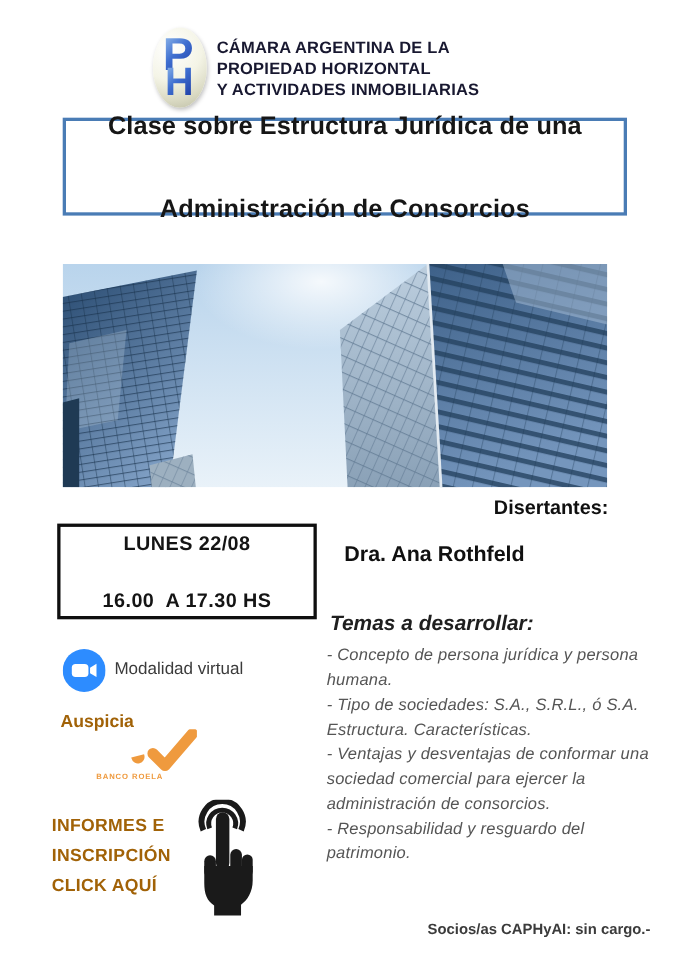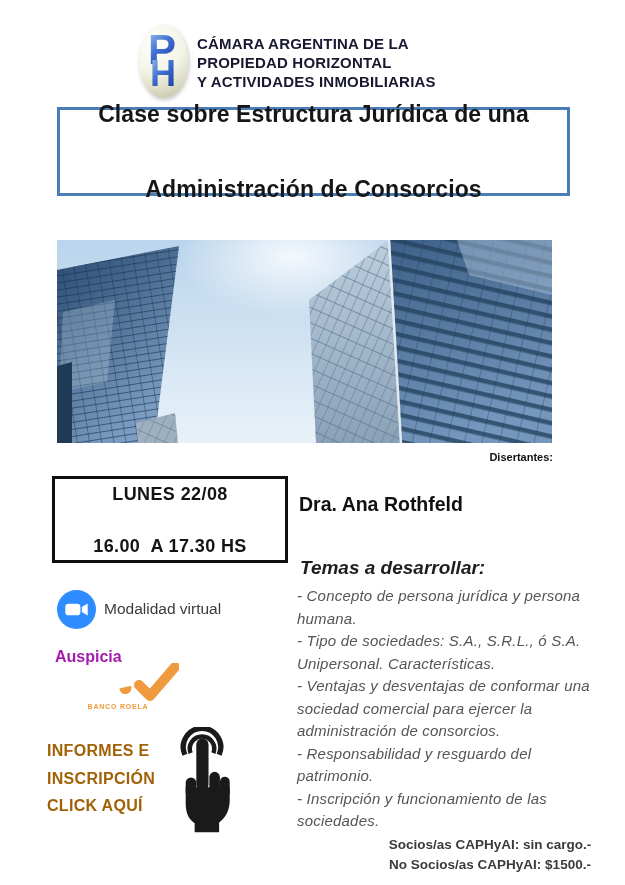--- a/index.html
+++ b/index.html
@@ -43,32 +43,32 @@
     letter-spacing: 0.1px;
   }
 
   
   .hero { position: absolute; left: 57px; top: 240px; width: 495px; height: 203px; }
   .hero svg { display: block; width: 100%; height: 100%; }
 
   
   .disertantes {
     position: absolute; top: 451px; right: 72px;
-    font-size: 11px; font-weight: bold; color: #101010;
+    font-size: 18px; font-weight: bold; color: #101010;
   }
   .date-box {
     position: absolute; left: 52px; top: 476px; width: 236px; height: 87px;
     border: 3.5px solid #0f0f0f;
     display: flex; flex-direction: column; justify-content: center; align-items: center; gap: 24px;
   }
   .date-box div {
     font-size: 18px; font-weight: bold; line-height: 28px; color: #141414;
     letter-spacing: 0.4px; white-space: pre-wrap;
   }
-  .speakers { position: absolute; left: 299px; top: 489px; }
+  .speakers { position: absolute; left: 313px; top: 489px; }
   .speakers div {
     font-size: 19.5px; font-weight: bold; line-height: 31px; color: #101010;
   }
 
   
   .temas-heading {
     position: absolute; left: 300px; top: 557px; width: 300px;
     font-size: 19px; font-weight: bold; font-style: italic;
     color: #1f1f1f;
   }
@@ -80,21 +80,21 @@
 
   
   .modality { position: absolute; left: 57px; top: 590px; }
   .zoom-icon { position: absolute; left: 0; top: 0; width: 39px; height: 39px; display: block; }
   .modality-label {
     position: absolute; left: 47px; top: 10px; width: 180px;
     font-size: 15.5px; color: #3b3b3b;
   }
   .auspicia {
     position: absolute; left: 55px; top: 648px;
-    font-size: 16px; font-weight: bold; color: #a21caf;
+    font-size: 16px; font-weight: bold; color: #a16207;
   }
   .siro { position: absolute; left: 57px; top: 665px; width: 130px; height: 50px; }
   .siro-text {
     position: absolute; left: 0; top: 0;
     font-size: 34px; font-weight: bold; letter-spacing: -2px;
     color: var(--siro_green, #2e7d57);
   }
   .siro-o-accent {
     position: absolute; left: 63px; top: 22px; width: 12px; height: 7px;
     background: var(--siro_orange, #ef9a3e);
@@ -208,24 +208,23 @@
     <div>16.00  A 17.30 HS</div>
   </div>
 
   <div class="speakers">
     <div>Dra. Ana Rothfeld</div>
   </div>
 
   <div class="temas-heading">Temas a desarrollar:</div>
   <div class="topics">
     <div>- Concepto de persona jurídica y persona humana.</div>
-    <div>- Tipo de sociedades: S.A., S.R.L., ó S.A. Unipersonal.  Características.</div>
+    <div>- Tipo de sociedades: S.A., S.R.L., ó S.A. Estructura.  Características.</div>
     <div>- Ventajas y desventajas de conformar una sociedad comercial para ejercer la administración de consorcios.</div>
     <div>- Responsabilidad y resguardo del patrimonio.</div>
-    <div>- Inscripción y funcionamiento de las sociedades.</div>
   </div>
 
   <div class="modality">
     <svg class="zoom-icon" viewBox="0 0 40 40">
       <circle cx="20" cy="20" r="20" fill="#2d8cff"></circle>
       <rect x="8.5" y="14" width="15.5" height="12" rx="3.5" fill="#ffffff"></rect>
       <path d="M25.5,17.5 L31.5,13.8 V26.2 L25.5,22.5 Z" fill="#ffffff"></path>
     </svg>
     <span class="modality-label">Modalidad virtual</span>
   </div>
@@ -255,16 +254,15 @@
         <rect x="54" y="55" width="13" height="28" rx="6.5"></rect>
         <rect x="67" y="61" width="12" height="25" rx="6"></rect>
         <rect x="25" y="62" width="13" height="25" rx="6.5"></rect>
         <path d="M25,74 H79 V90 C79,103 73,112 66,117 L66,129 H36 L36,118 C28,113 25,105 25,93 Z"></path>
       </g>
     </svg>
   </div>
 
   <div class="pricing">
     <div>Socios/as CAPHyAI: sin cargo.-</div>
-    <div>No Socios/as CAPHyAI: $1500.-</div>
   </div>
 
 </div>
 
 </body></html>

